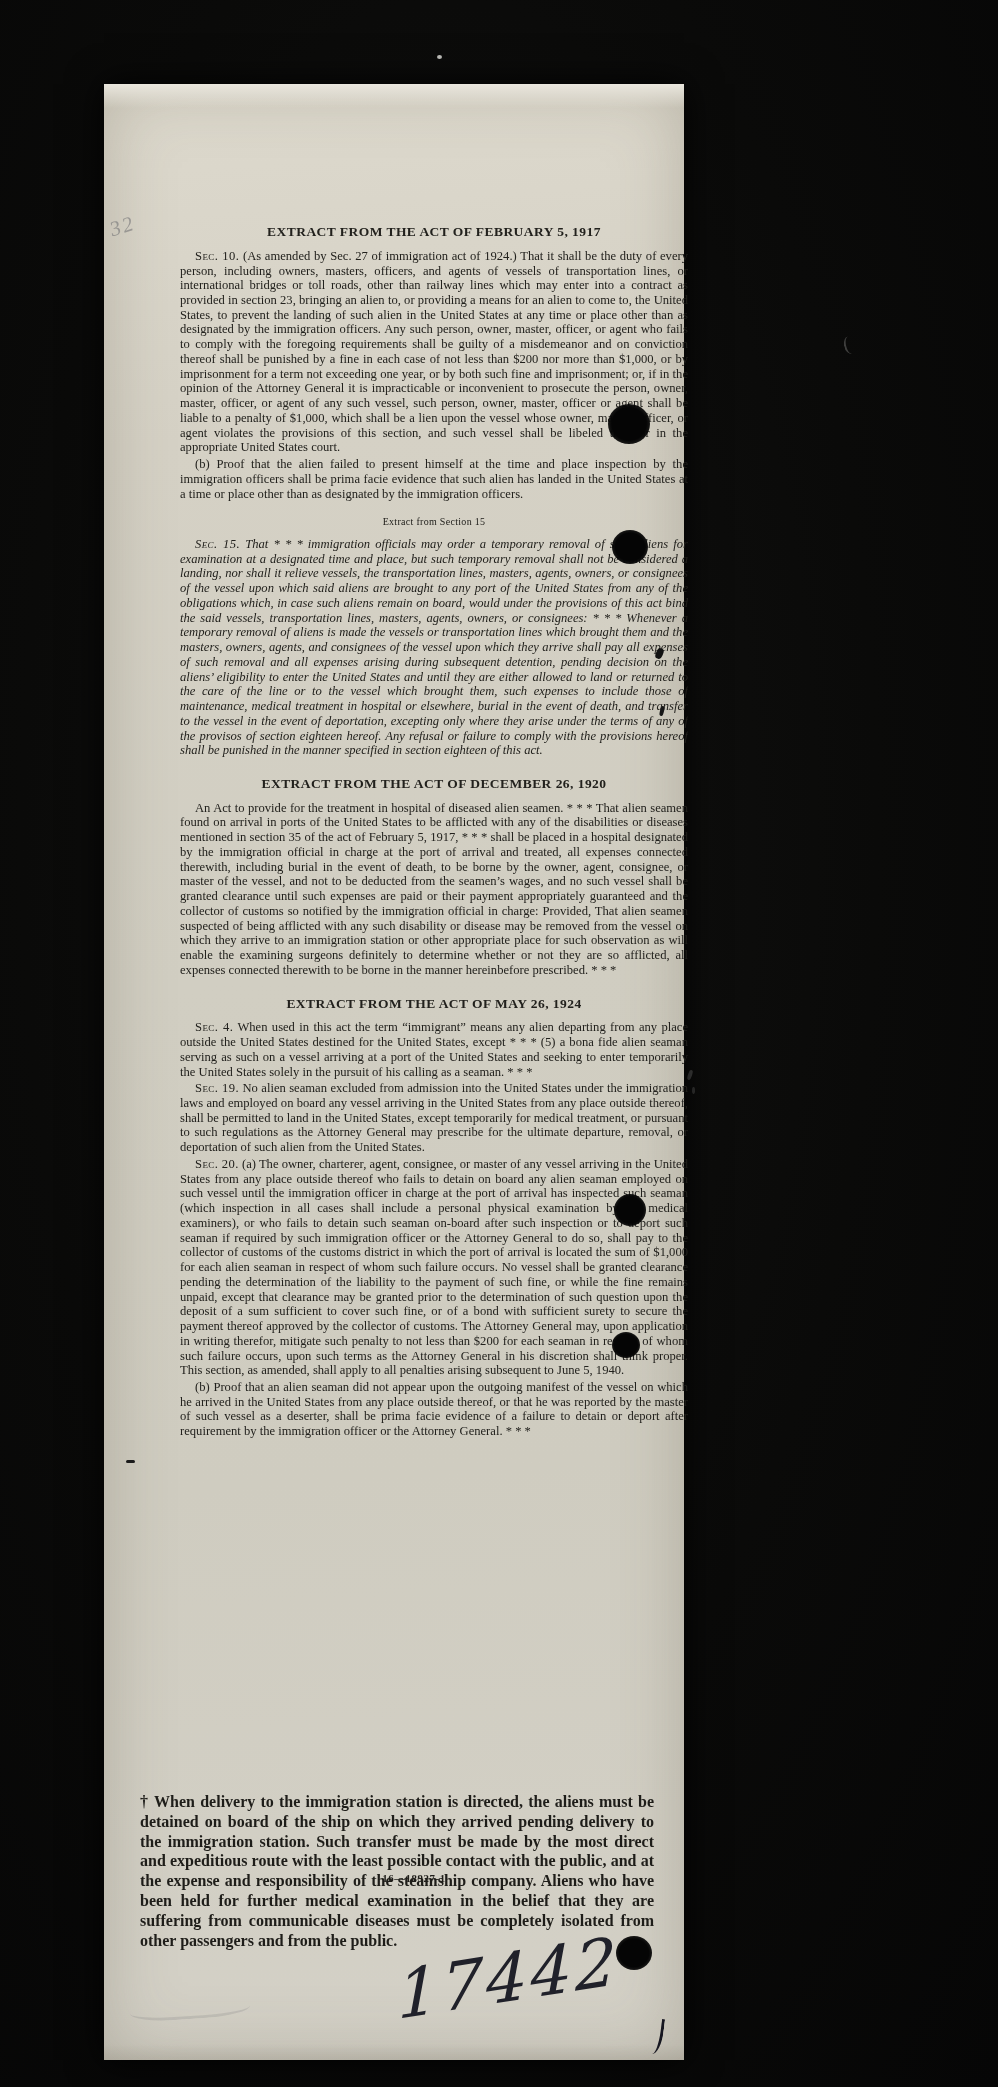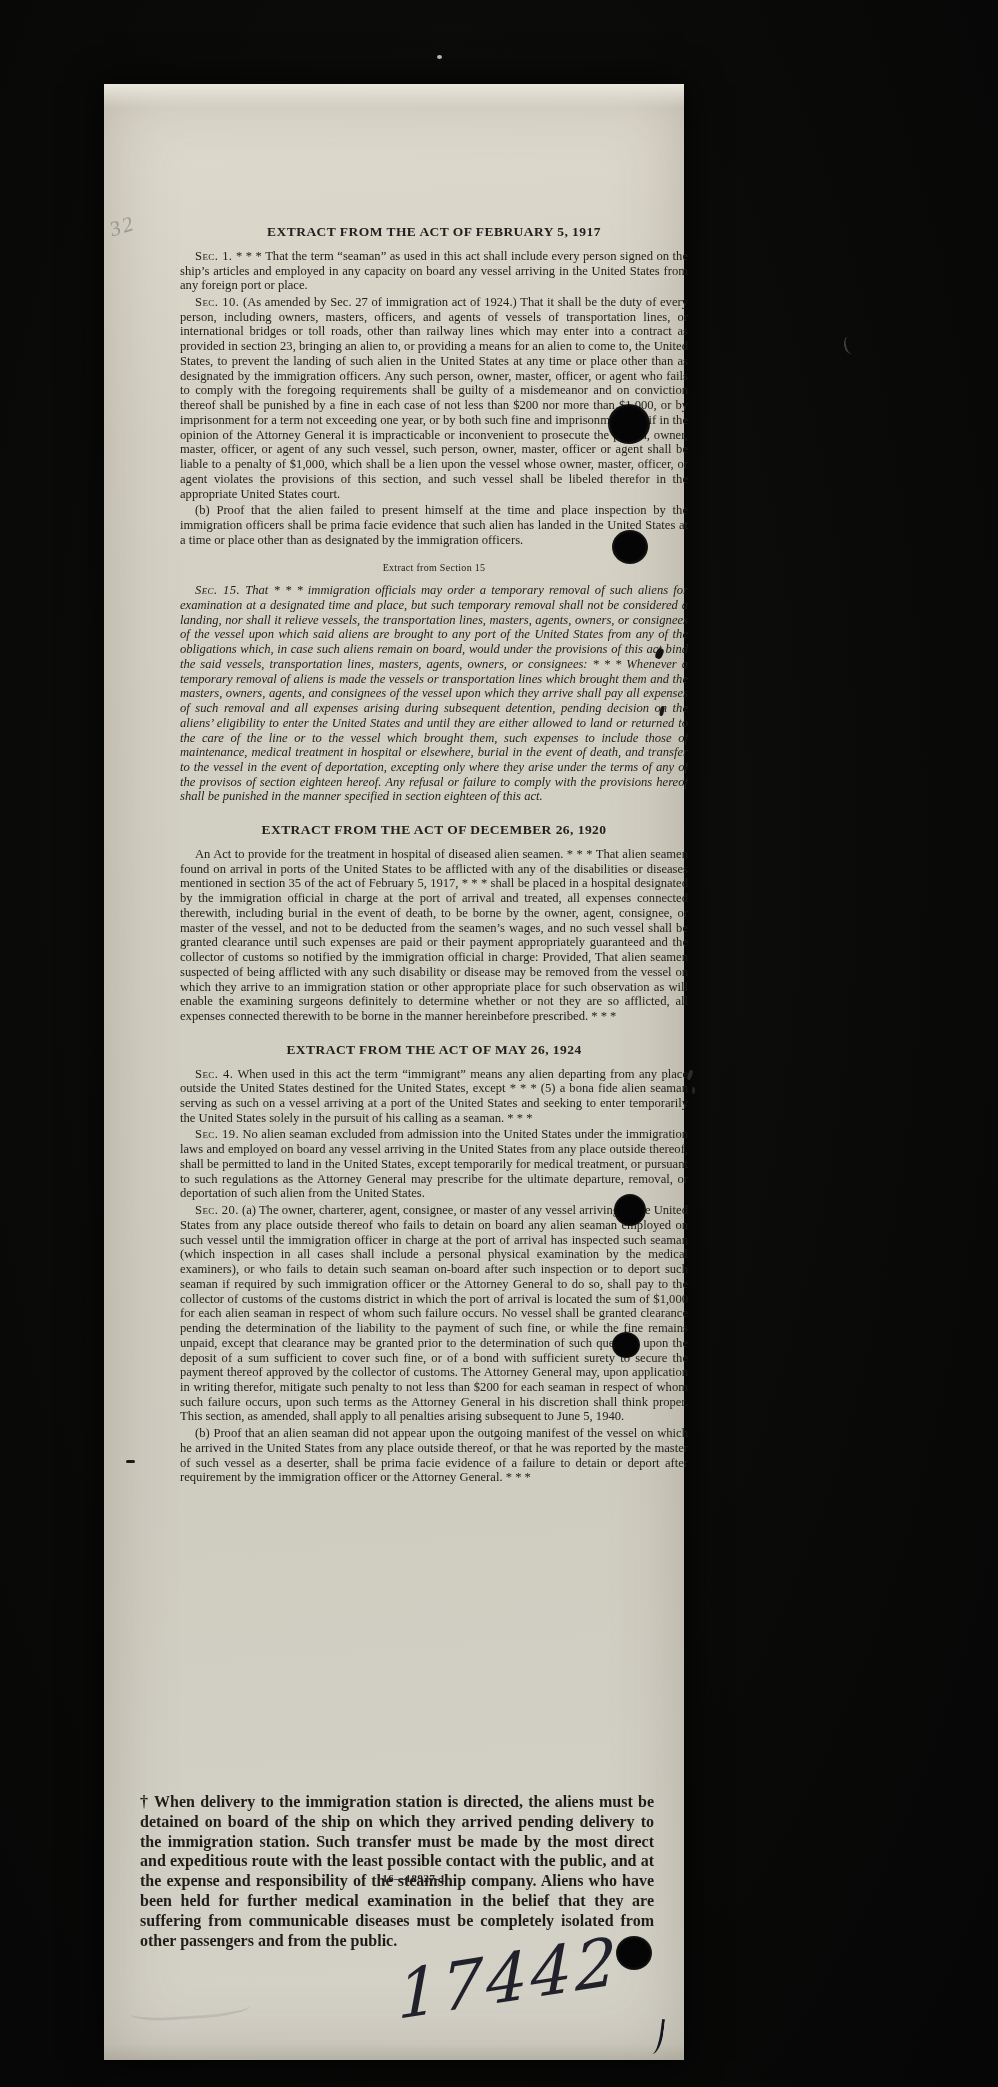--- a/index.html
+++ b/index.html
@@ -104,24 +104,20 @@
   <div class="bg-mark-3"></div>
 
   <div class="paper">
 
     <div class="pencil-mark">32</div>
 
     <div class="content">
 
       <h1 class="act-heading first">EXTRACT FROM THE ACT OF FEBRUARY 5, 1917</h1>
 
-      <p class="para">
-        <span class="sc">Sec. 1.</span>
-        <span>* * * That the term “seaman” as used in this act shall include every person signed on the ship’s articles and employed in any capacity on board any vessel arriving in the United States from any foreign port or place.</span>
-      </p>
 
       <p class="para">
         <span class="sc">Sec. 10.</span>
         <span>(As amended by Sec. 27 of immigration act of 1924.) That it shall be the duty of every person, including owners, masters, officers, and agents of vessels of transportation lines, or international bridges or toll roads, other than railway lines which may enter into a contract as provided in section 23, bringing an alien to, or providing a means for an alien to come to, the United States, to prevent the landing of such alien in the United States at any time or place other than as designated by the immigration officers. Any such person, owner, master, officer, or agent who fails to comply with the foregoing requirements shall be guilty of a misdemeanor and on conviction thereof shall be punished by a fine in each case of not less than $200 nor more than $1,000, or by imprisonment for a term not exceeding one year, or by both such fine and imprisonment; or, if in the opinion of the Attorney General it is impracticable or inconvenient to prosecute the person, owner, master, officer, or agent of any such vessel, such person, owner, master, officer or agent shall be liable to a penalty of $1,000, which shall be a lien upon the vessel whose owner, master, officer, or agent violates the provisions of this section, and such vessel shall be libeled therefor in the appropriate United States court.</span>
       </p>
 
       <p class="para">
         <span>(b) Proof that the alien failed to present himself at the time and place inspection by the immigration officers shall be prima facie evidence that such alien has landed in the United States at a time or place other than as designated by the immigration officers.</span>
       </p>
 

